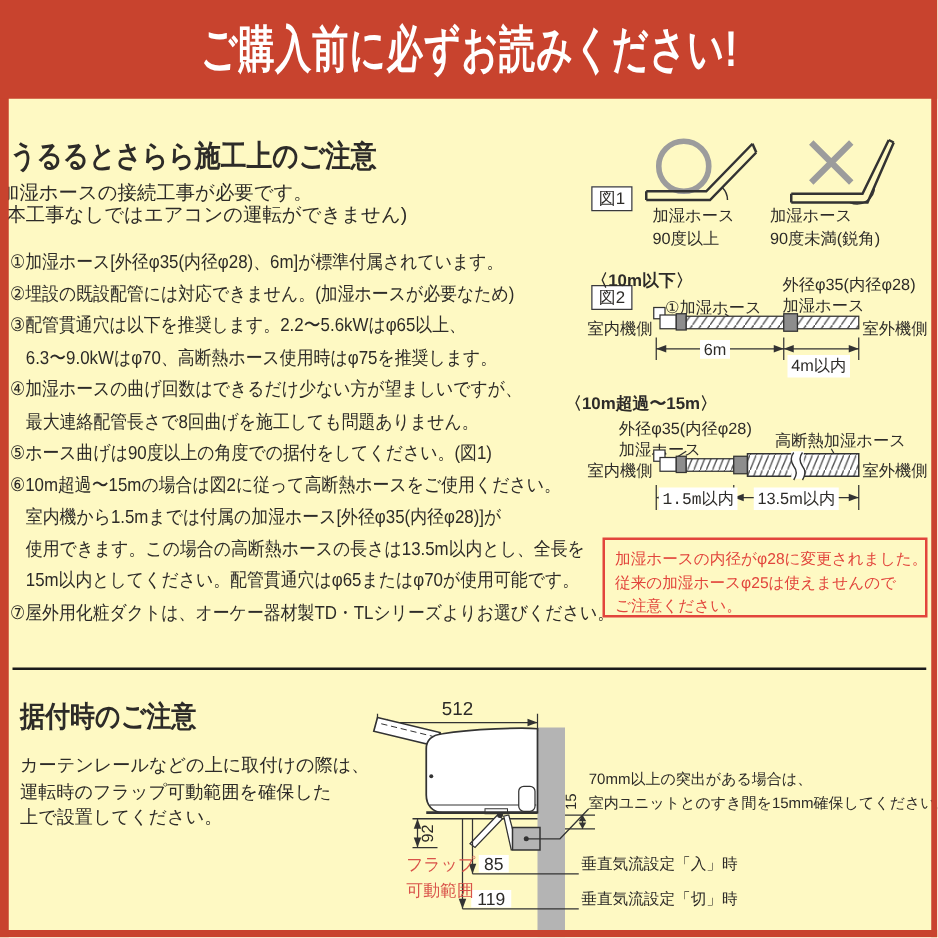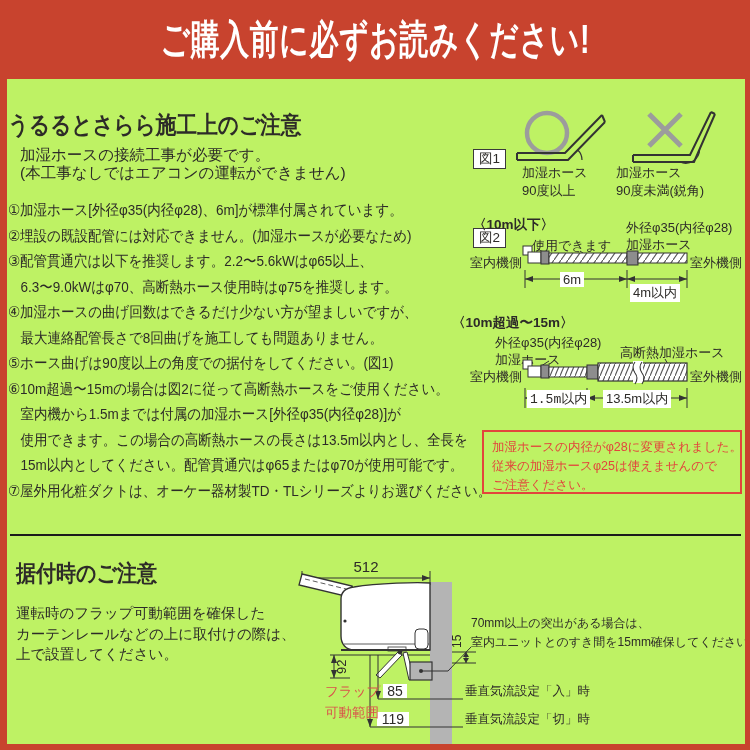--- a/index.html
+++ b/index.html
@@ -1,17 +1,17 @@
 <!DOCTYPE html>
 <html><head>
 <meta charset="utf-8">
 <style>
   html,body{margin:0;padding:0;background:#fff;}
   body{font-family:"Liberation Sans","DejaVu Sans",sans-serif;color:#2d2b28;}
-  .page{position:relative;width:750px;height:750px;background:#bef264;overflow:hidden;}
+  .page{position:relative;width:750px;height:750px;background:#fef9c3;overflow:hidden;}
   .abs{position:absolute;}
   .banner{left:0;top:0;width:750px;height:79px;background:#c8432e;display:flex;align-items:center;justify-content:center;z-index:3;}
   .banner-text{color:#fff;font-weight:bold;font-size:40px;white-space:nowrap;transform:scaleX(.72);letter-spacing:1px;}
   .strip{background:#c8432e;z-index:2;}
   .h1{font-size:24px;font-weight:bold;white-space:nowrap;transform:scaleX(.86);transform-origin:0 0;}
   .intro{font-size:15.5px;line-height:17.5px;white-space:nowrap;}
   .notes{font-size:15px;line-height:25.5px;white-space:nowrap;transform:scaleX(.9);transform-origin:0 0;width:620px;}
   .notes .ind{padding-left:14px;}
   .tagbox{border:1.5px solid #3a3a3a;font-size:13.5px;padding:0 5px;line-height:18px;background:#fff;margin-top:39px;}
   .figlbl{font-size:13px;line-height:18px;white-space:nowrap;}
@@ -34,21 +34,21 @@
 
   <div class="abs strip" style="left:0;top:0;width:7px;height:750px;"></div>
   <div class="abs strip" style="left:745px;top:0;width:5px;height:750px;"></div>
   <div class="abs strip" style="left:0;top:744px;width:750px;height:6px;"></div>
 
   <div class="abs banner">
     <span class="banner-text">ご購入前に必ずお読みください!</span>
   </div>
 
   <div class="abs h1" style="left:8px;top:109px;">うるるとさらら施工上のご注意</div>
-  <div class="abs intro" style="left:20px;top:146px;">
+  <div class="abs intro" style="left:0;top:146px;">
     <div>加湿ホースの接続工事が必要です。</div>
     <div>(本工事なしではエアコンの運転ができません)</div>
   </div>
   <div class="abs notes" style="left:8px;top:197px;">
     <div>①加湿ホース[外径φ35(内径φ28)、6m]が標準付属されています。</div>
     <div>②埋設の既設配管には対応できません。(加湿ホースが必要なため)</div>
     <div>③配管貫通穴は以下を推奨します。2.2〜5.6kWはφ65以上、</div>
     <div class="ind">6.3〜9.0kWはφ70、高断熱ホース使用時はφ75を推奨します。</div>
     <div>④加湿ホースの曲げ回数はできるだけ少ない方が望ましいですが、</div>
     <div class="ind">最大連絡配管長さで8回曲げを施工しても問題ありません。</div>
@@ -88,21 +88,21 @@
     <div>90度以上</div>
   </div>
   <div class="abs figlbl" style="left:616px;top:164px;">
     <div>加湿ホース</div>
     <div>90度未満(鋭角)</div>
   </div>
 
   <div class="abs tagbox" style="left:473px;top:189px;">図2</div>
 
   <div class="abs subhead" style="left:473px;top:216px;">〈10m以下〉</div>
-  <div class="abs figlbl" style="left:532px;top:237px;">使用できます</div>
+  <div class="abs figlbl" style="left:532px;top:237px;">①加湿ホース</div>
   <div class="abs figlbl" style="left:626px;top:219px;">外径φ35(内径φ28)</div>
   <div class="abs figlbl" style="left:626px;top:236px;">加湿ホース</div>
   <div class="abs figlbl" style="left:470px;top:254px;">室内機側</div>
   <div class="abs figlbl" style="left:690px;top:254px;">室外機側</div>
   <svg class="abs" style="left:505px;top:240px;" width="200" height="60" viewBox="0 0 200 60">
     <defs>
       <pattern id="h1" width="7" height="10" patternUnits="userSpaceOnUse">
         <rect width="7" height="10" fill="#fff"></rect>
         <line x1="7" y1="0" x2="0" y2="10" stroke="#555" stroke-width="1.1"></line>
       </pattern>
@@ -165,22 +165,22 @@
   <div class="abs warnbox">
     <div>加湿ホースの内径がφ28に変更されました。</div>
     <div>従来の加湿ホースφ25は使えませんので</div>
     <div>ご注意ください。</div>
   </div>
 
   <div class="abs divider"></div>
 
   <div class="abs h2" style="left:16px;top:558px;">据付時のご注意</div>
   <div class="abs mountbody" style="left:16px;top:603px;">
+    <div>カーテンレールなどの上に取付けの際は、</div>
     <div>運転時のフラップ可動範囲を確保した</div>
-    <div>カーテンレールなどの上に取付けの際は、</div>
     <div>上で設置してください。</div>
   </div>
 
   <svg class="abs" style="left:288px;top:545px;" width="457" height="205" viewBox="0 0 457 205">
 
     <rect x="142" y="37" width="22" height="168" fill="#b4b4b4"></rect>
 
     <g>
       <path d="M14,26 V40 M142,26 V40 M14,33 H142" stroke="#333" stroke-width="1" fill="none"></path>
       <polygon points="14,33 22,30 22,36" fill="#333"></polygon>

